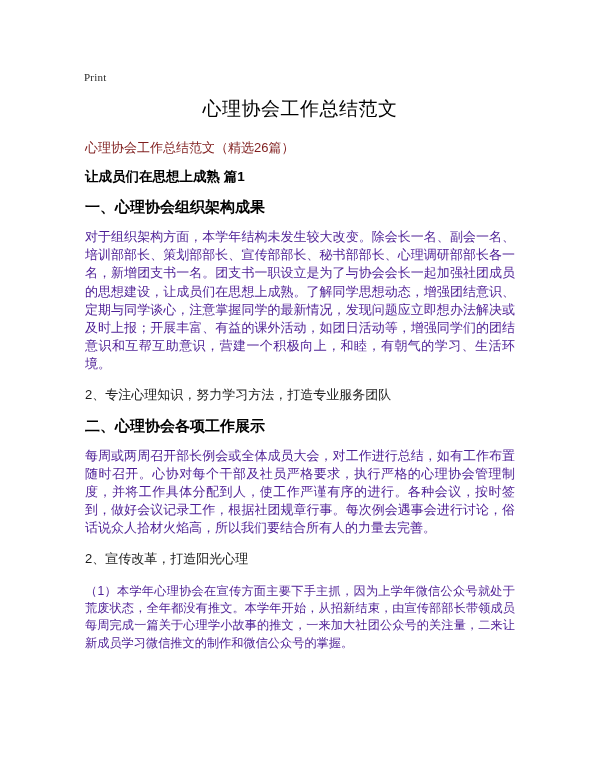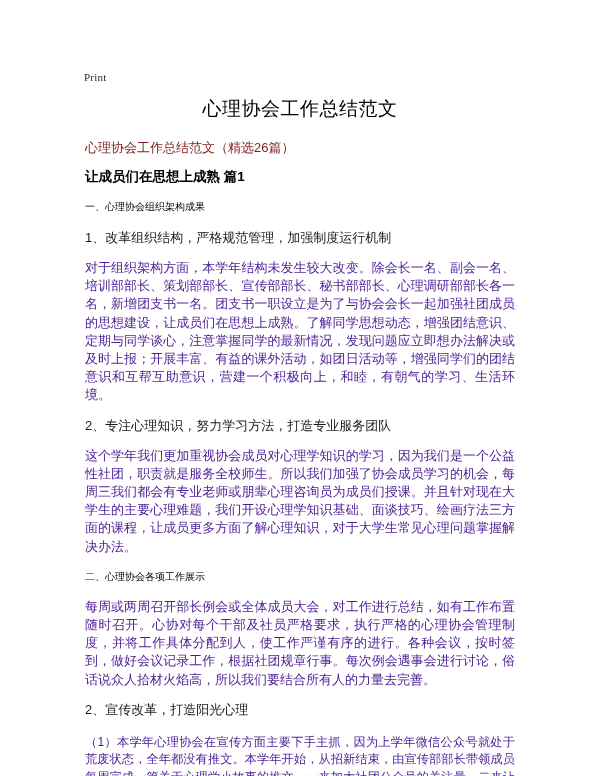--- a/index.html
+++ b/index.html
@@ -54,23 +54,23 @@
     margin: 0 0 9px 0;
   }
   .piece-heading {
     font-size: 13.5px;
     line-height: 20px;
     font-weight: bold;
     color: #000000;
     margin: 0 0 10px 0;
   }
   .section-heading {
-    font-size: 10px;
+    font-size: 15px;
     line-height: 20px;
-    font-weight: normal;
+    font-weight: bold;
     color: #000000;
     margin: 0 0 11px 0;
   }
   .sub-heading {
     font-size: 13px;
     line-height: 20px;
     color: #1a1a1a;
     margin: 0 0 11px 0;
   }
   .body-para {
@@ -98,27 +98,25 @@
   <div class="content">
 
     <h1 class="doc-title">心理协会工作总结范文</h1>
 
     <p class="subtitle">心理协会工作总结范文（精选26篇）</p>
 
     <p class="piece-heading">让成员们在思想上成熟 篇1</p>
 
     <h2 class="section-heading">一、心理协会组织架构成果</h2>
 
-    <p class="sub-heading">1、改革组织结构，严格规范管理，加强制度运行机制</p>
 
     <p class="body-para">对于组织架构方面，本学年结构未发生较大改变。除会长一名、副会一名、培训部部长、策划部部长、宣传部部长、秘书部部长、心理调研部部长各一名，新增团支书一名。团支书一职设立是为了与协会会长一起加强社团成员的思想建设，让成员们在思想上成熟。了解同学思想动态，增强团结意识、定期与同学谈心，注意掌握同学的最新情况，发现问题应立即想办法解决或及时上报；开展丰富、有益的课外活动，如团日活动等，增强同学们的团结意识和互帮互助意识，营建一个积极向上，和睦，有朝气的学习、生活环境。</p>
 
     <p class="sub-heading">2、专注心理知识，努力学习方法，打造专业服务团队</p>
 
-    <p class="body-para">这个学年我们更加重视协会成员对心理学知识的学习，因为我们是一个公益性社团，职责就是服务全校师生。所以我们加强了协会成员学习的机会，每周三我们都会有专业老师或朋辈心理咨询员为成员们授课。并且针对现在大学生的主要心理难题，我们开设心理学知识基础、面谈技巧、绘画疗法三方面的课程，让成员更多方面了解心理知识，对于大学生常见心理问题掌握解决办法。</p>
 
     <h2 class="section-heading">二、心理协会各项工作展示</h2>
 
 
     <p class="body-para">每周或两周召开部长例会或全体成员大会，对工作进行总结，如有工作布置随时召开。心协对每个干部及社员严格要求，执行严格的心理协会管理制度，并将工作具体分配到人，使工作严谨有序的进行。各种会议，按时签到，做好会议记录工作，根据社团规章行事。每次例会遇事会进行讨论，俗话说众人拾材火焰高，所以我们要结合所有人的力量去完善。</p>
 
     <p class="sub-heading">2、宣传改革，打造阳光心理</p>
 
     <div class="spacer-sm"></div>
 

